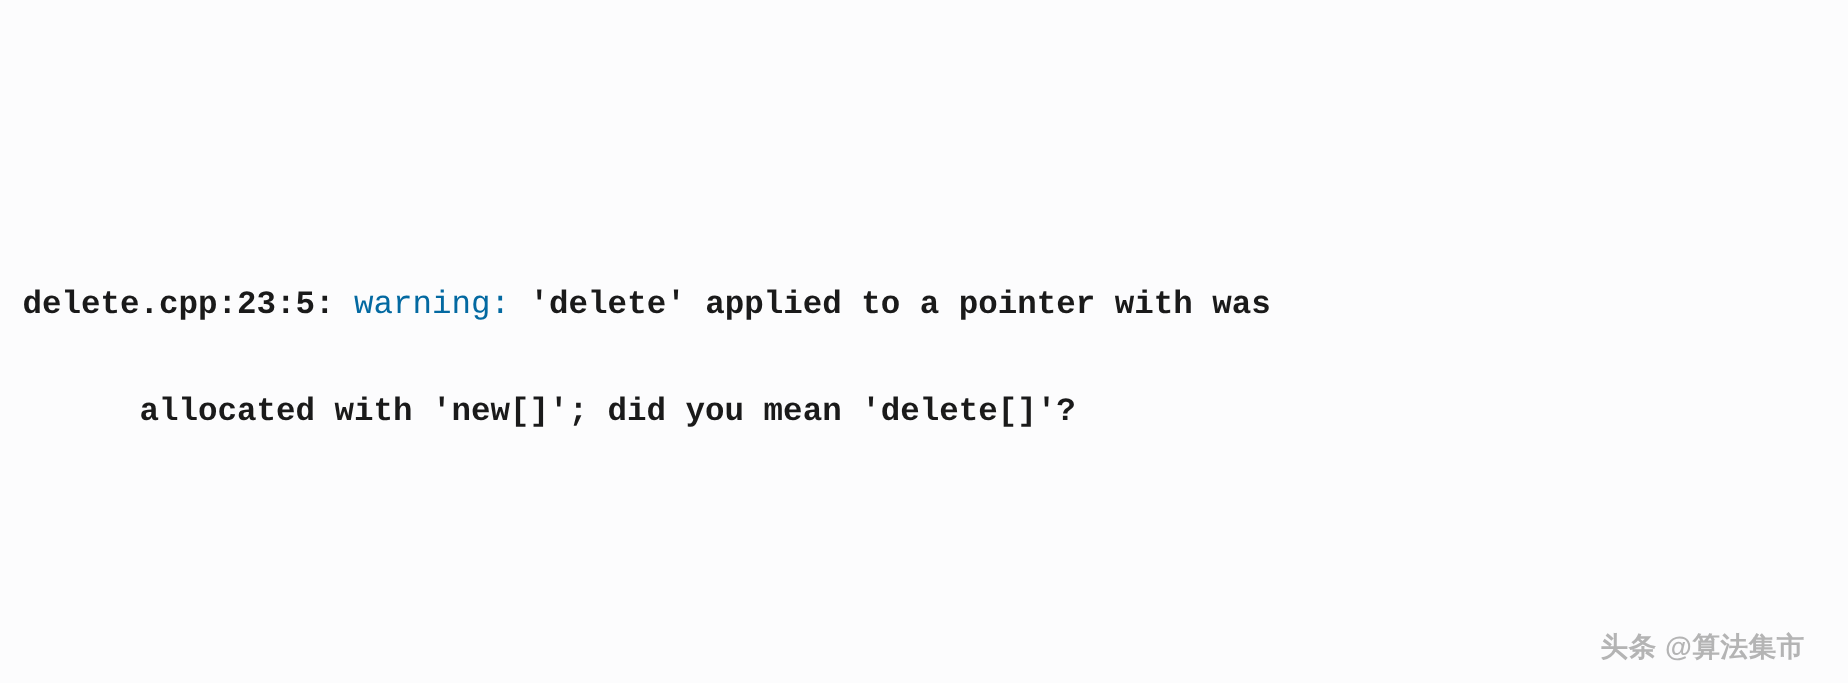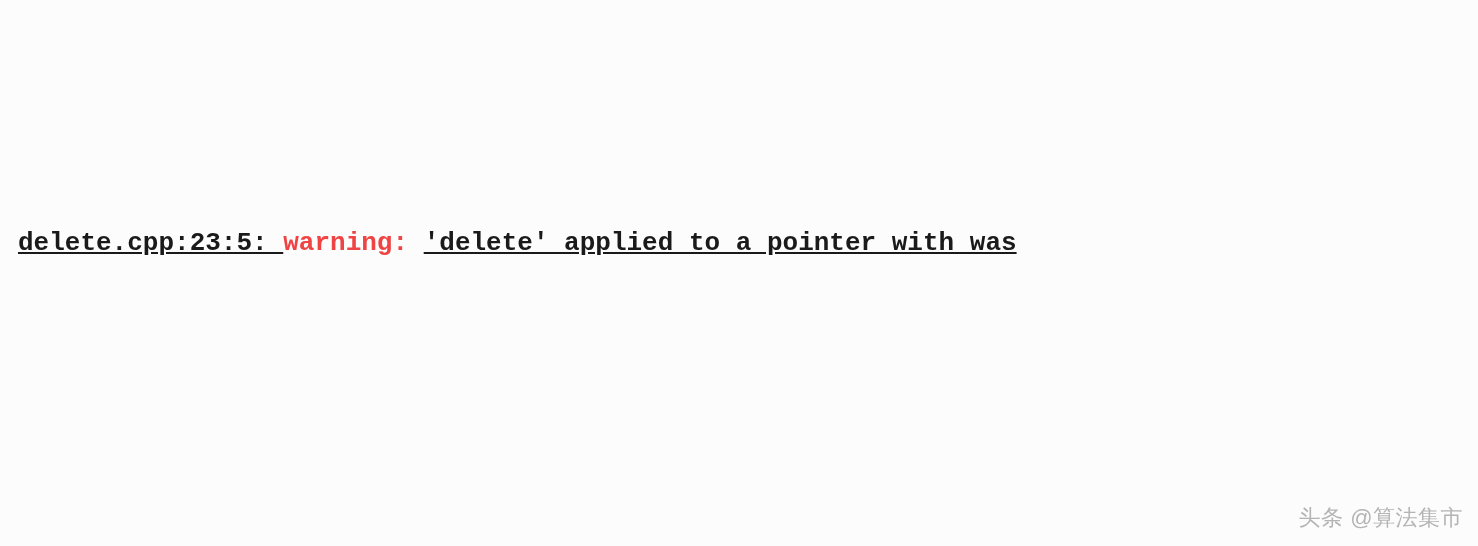--- a/index.html
+++ b/index.html
@@ -14,43 +14,44 @@
     line-height: 1.65;
     font-weight: 400;
     color: #1a1a1a;
     padding: 8px 18px;
     width: 1478px;
     height: 546px;
     position: relative;
     white-space: pre;
     overflow: hidden;
   }
-  .bold { font-weight: 700; text-decoration: underline; }
+  .bold { font-weight: 700; }
   .arrow { color: #47c96c; font-weight: 700; }
   .folder { color: #2bbfc9; font-weight: 700; }
-  .warn { color: #ef4444; font-weight: 700; }
+  .warn { color: #0369a1; font-weight: 400; }
   .watermark {
     position: absolute;
-    right: 15px;
+    right: 34px;
     bottom: 10px;
     font-family: -apple-system, "PingFang SC", "Helvetica Neue", sans-serif;
     font-size: 22px;
     color: rgba(120,120,120,0.55);
-    font-weight: 400;
+    font-weight: 700;
     letter-spacing: 0.5px;
     white-space: nowrap;
   }
 </style>
 </head>
 <body>
 
 
 
 <div>
 <div><span class="bold">delete.cpp:23:5: </span><span class="warn">warning: </span><span class="bold">'delete' applied to a pointer with was</span></div>
+<div class="bold">      allocated with 'new[]'; did you mean 'delete[]'?</div>
 
 
 
 
 
 
 
 
 </div>
 

